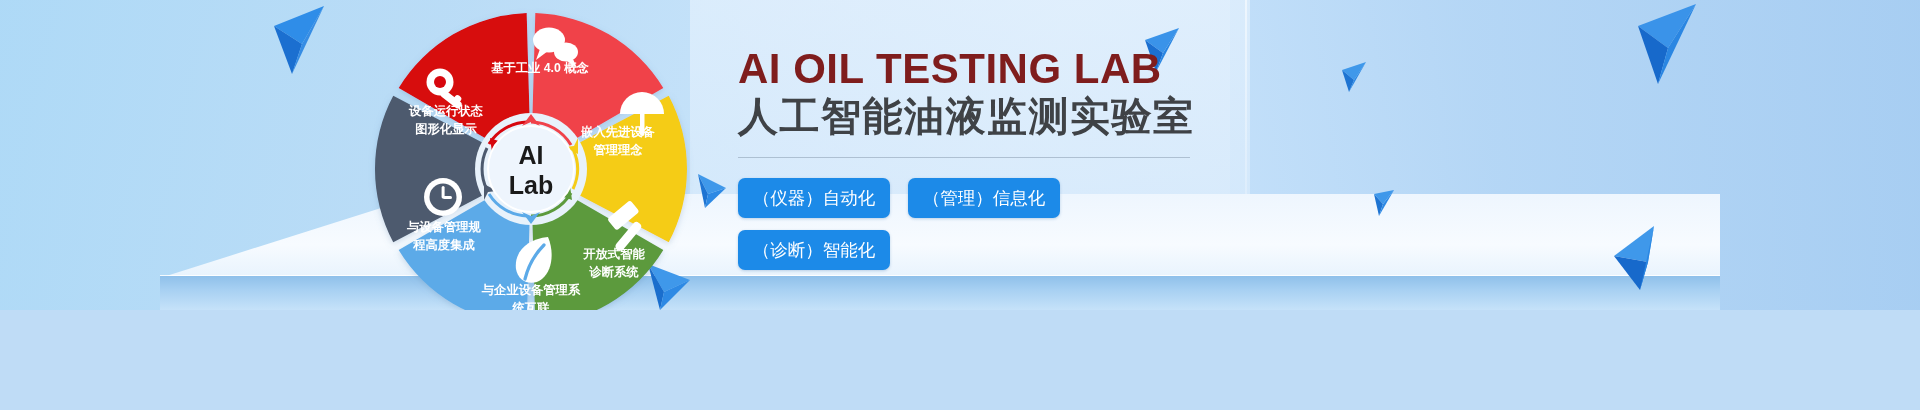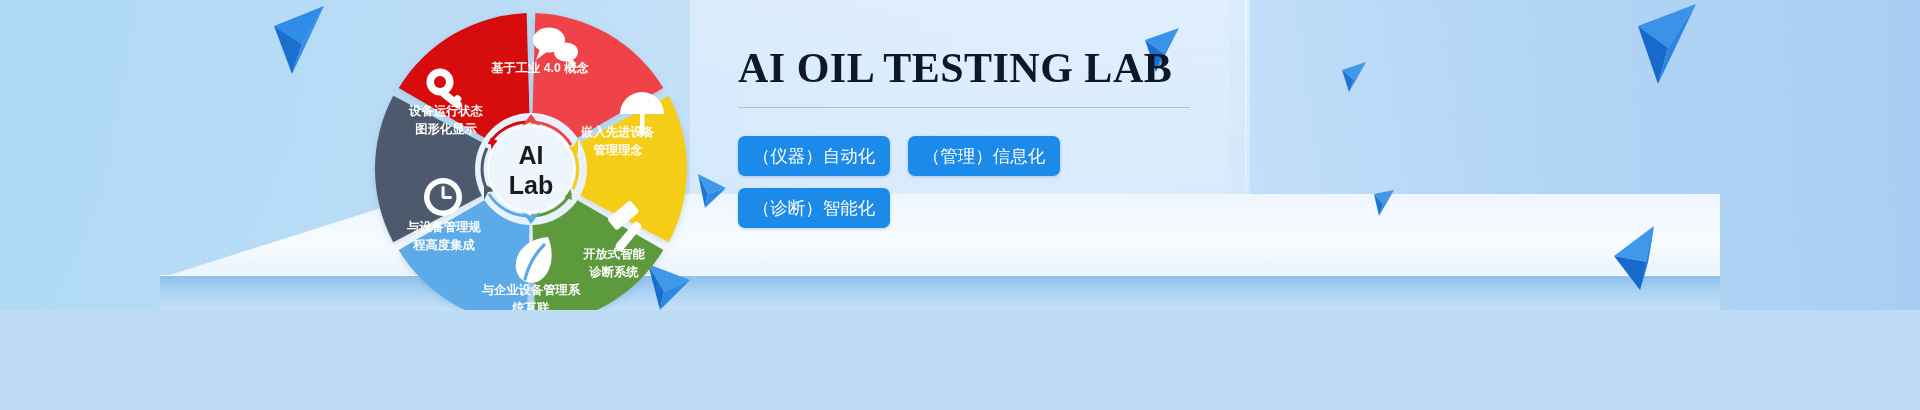--- a/index.html
+++ b/index.html
@@ -38,26 +38,26 @@
   
   #wheel{position:absolute;left:366px;top:4px;width:330px;height:330px;}
   #wheel svg{display:block;}
   .seg-label{font-family:"Liberation Sans","DejaVu Sans",sans-serif;
     font-size:12.3px;font-weight:bold;fill:#ffffff;}
   .center-text{font-family:"Liberation Sans","DejaVu Sans",sans-serif;
     font-size:25px;font-weight:bold;fill:#1a1a1a;}
 
   
   #content{position:absolute;left:738px;top:46px;width:700px;}
-  .title-en{font-size:42px;font-weight:bold;color:#0f172a;letter-spacing:.5px;
-    line-height:1.08;white-space:nowrap;font-family:Liberation Serif, serif;}
+  .title-en{font-size:42px;font-weight:bold;color:#7f1d1d;letter-spacing:.5px;
+    line-height:1.08;white-space:nowrap;}
   .title-cn{font-size:40px;font-weight:bold;color:#3f4246;letter-spacing:1.5px;
     line-height:1.18;margin-top:2px;white-space:nowrap;}
   .divider{margin-top:16px;width:452px;height:1px;background:#9fb2c4;opacity:.75;}
-  .pill-grid{margin-top:28px;display:grid;grid-template-columns:152px 152px;
+  .pill-grid{margin-top:20px;display:grid;grid-template-columns:152px 152px;
     grid-gap:12px 18px;width:330px;}
   .pill{background:#1c8ae8;color:#ffffff;border-radius:7px;
     height:40px;display:flex;align-items:center;justify-content:center;
     font-size:17.5px;font-weight:normal;white-space:nowrap;
     box-shadow:0 1px 3px rgba(20,90,160,.25);}
 </style>
 </head>
 <body>
 
 <div id="stage">
@@ -235,20 +235,21 @@
       </g>
 
       <circle cx="165" cy="165" r="43" fill="#eef5fd" stroke="#ffffff" stroke-width="2"></circle>
       <text class="center-text" x="165" y="160" text-anchor="middle">AI</text>
       <text class="center-text" x="165" y="190" text-anchor="middle">Lab</text>
     </svg>
   </div>
 
   <div id="content">
     <div class="title-en">AI OIL TESTING LAB</div>
+    <div class="title-cn">人工智能油液监测实验室</div>
     <div class="divider"></div>
 
     <div class="pill-grid">
       <div class="pill">（仪器）自动化</div>
       <div class="pill">（管理）信息化</div>
       <div class="pill">（诊断）智能化</div>
     </div>
   </div>
 
 </div>

